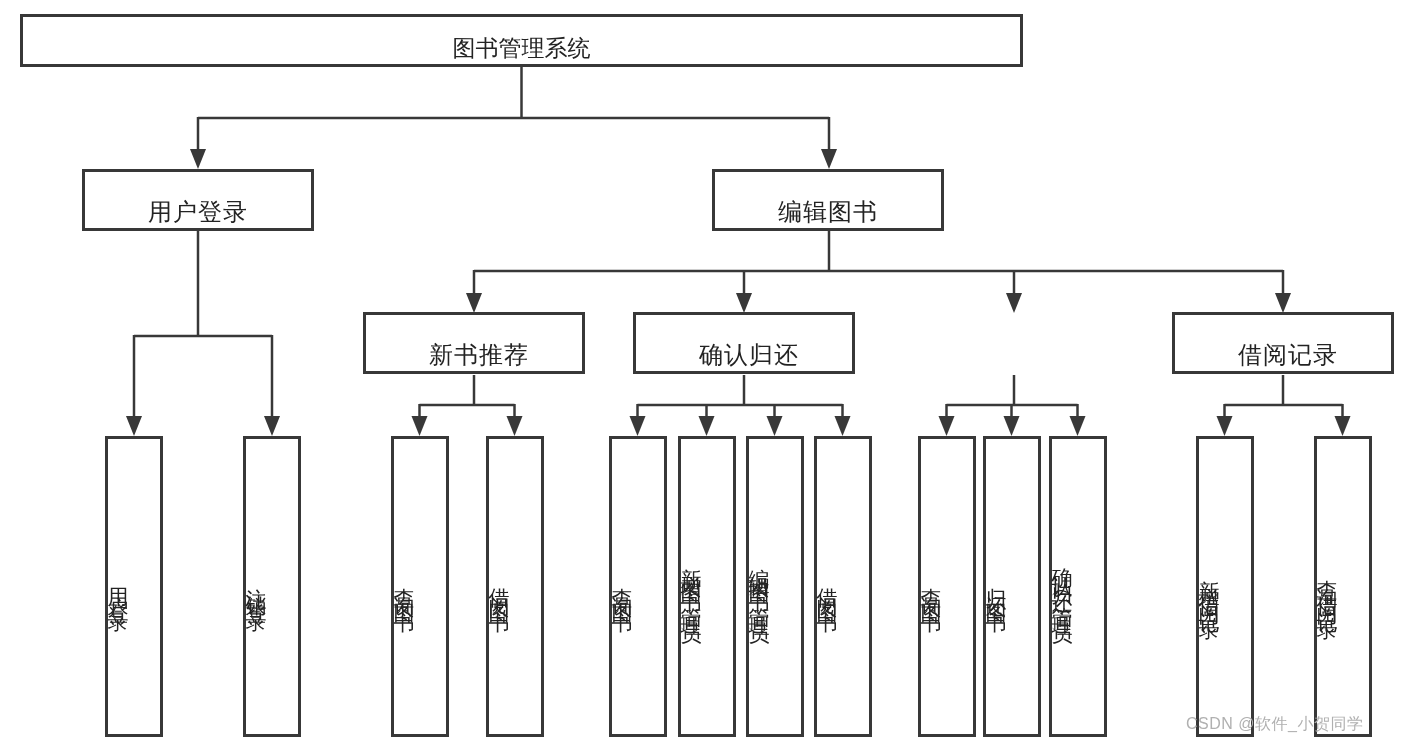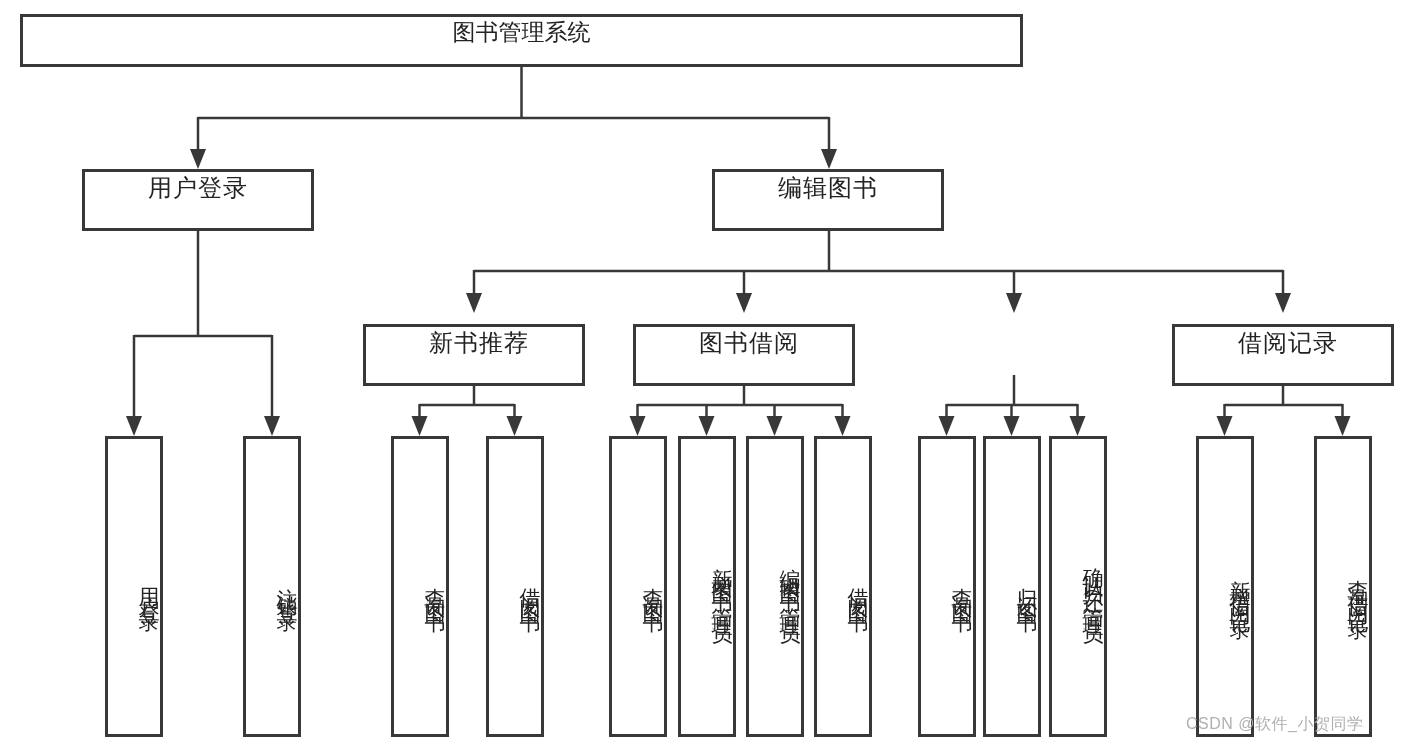--- a/index.html
+++ b/index.html
@@ -23,41 +23,41 @@
     position: absolute;
     left: 0; top: 0;
     z-index: 1;
   }
   .box {
     position: absolute;
     box-sizing: border-box;
     background: #ffffff;
     border: 3px solid #383838;
     display: flex;
-    align-items: flex-start;
+    align-items: flex-end;
     justify-content: center;
     color: #232323;
     z-index: 2;
   }
   .box-h {
     font-size: 24px;
     letter-spacing: 1px;
     white-space: nowrap;
   }
   .box-root {
     left: 20px; top: 14px;
     width: 1003px; height: 53px;
     font-size: 23px;
   }
   .box-l2 {
     top: 169px;
     width: 232px; height: 62px;
   }
   .box-l3 {
-    top: 324px;
+    top: 312px;
     width: 222px; height: 62px; padding-left: 10px;
   }
   .leaf {
     top: 436px;
     width: 58px; height: 301px;
     font-size: 21px;
     writing-mode: vertical-rl;
     text-orientation: mixed;
     letter-spacing: 8px;
     line-height: 1;
@@ -156,21 +156,21 @@
     <span>用户登录</span>
   </div>
   <div class="box box-h box-l2" style="left:712px;">
     <span>编辑图书</span>
   </div>
 
   <div class="box box-h box-l3" style="left:363px;">
     <span>新书推荐</span>
   </div>
   <div class="box box-h box-l3" style="left:633px;">
-    <span>图书借阅</span>
+    <span>确认归还</span>
   </div>
   <div class="box box-h box-l3" style="left:1172px;">
     <span>借阅记录</span>
   </div>
 
   <div class="box leaf" style="left:105px;">
     <span>用户登录</span>
   </div>
   <div class="box leaf" style="left:243px;">
     <span>注销登录</span>

